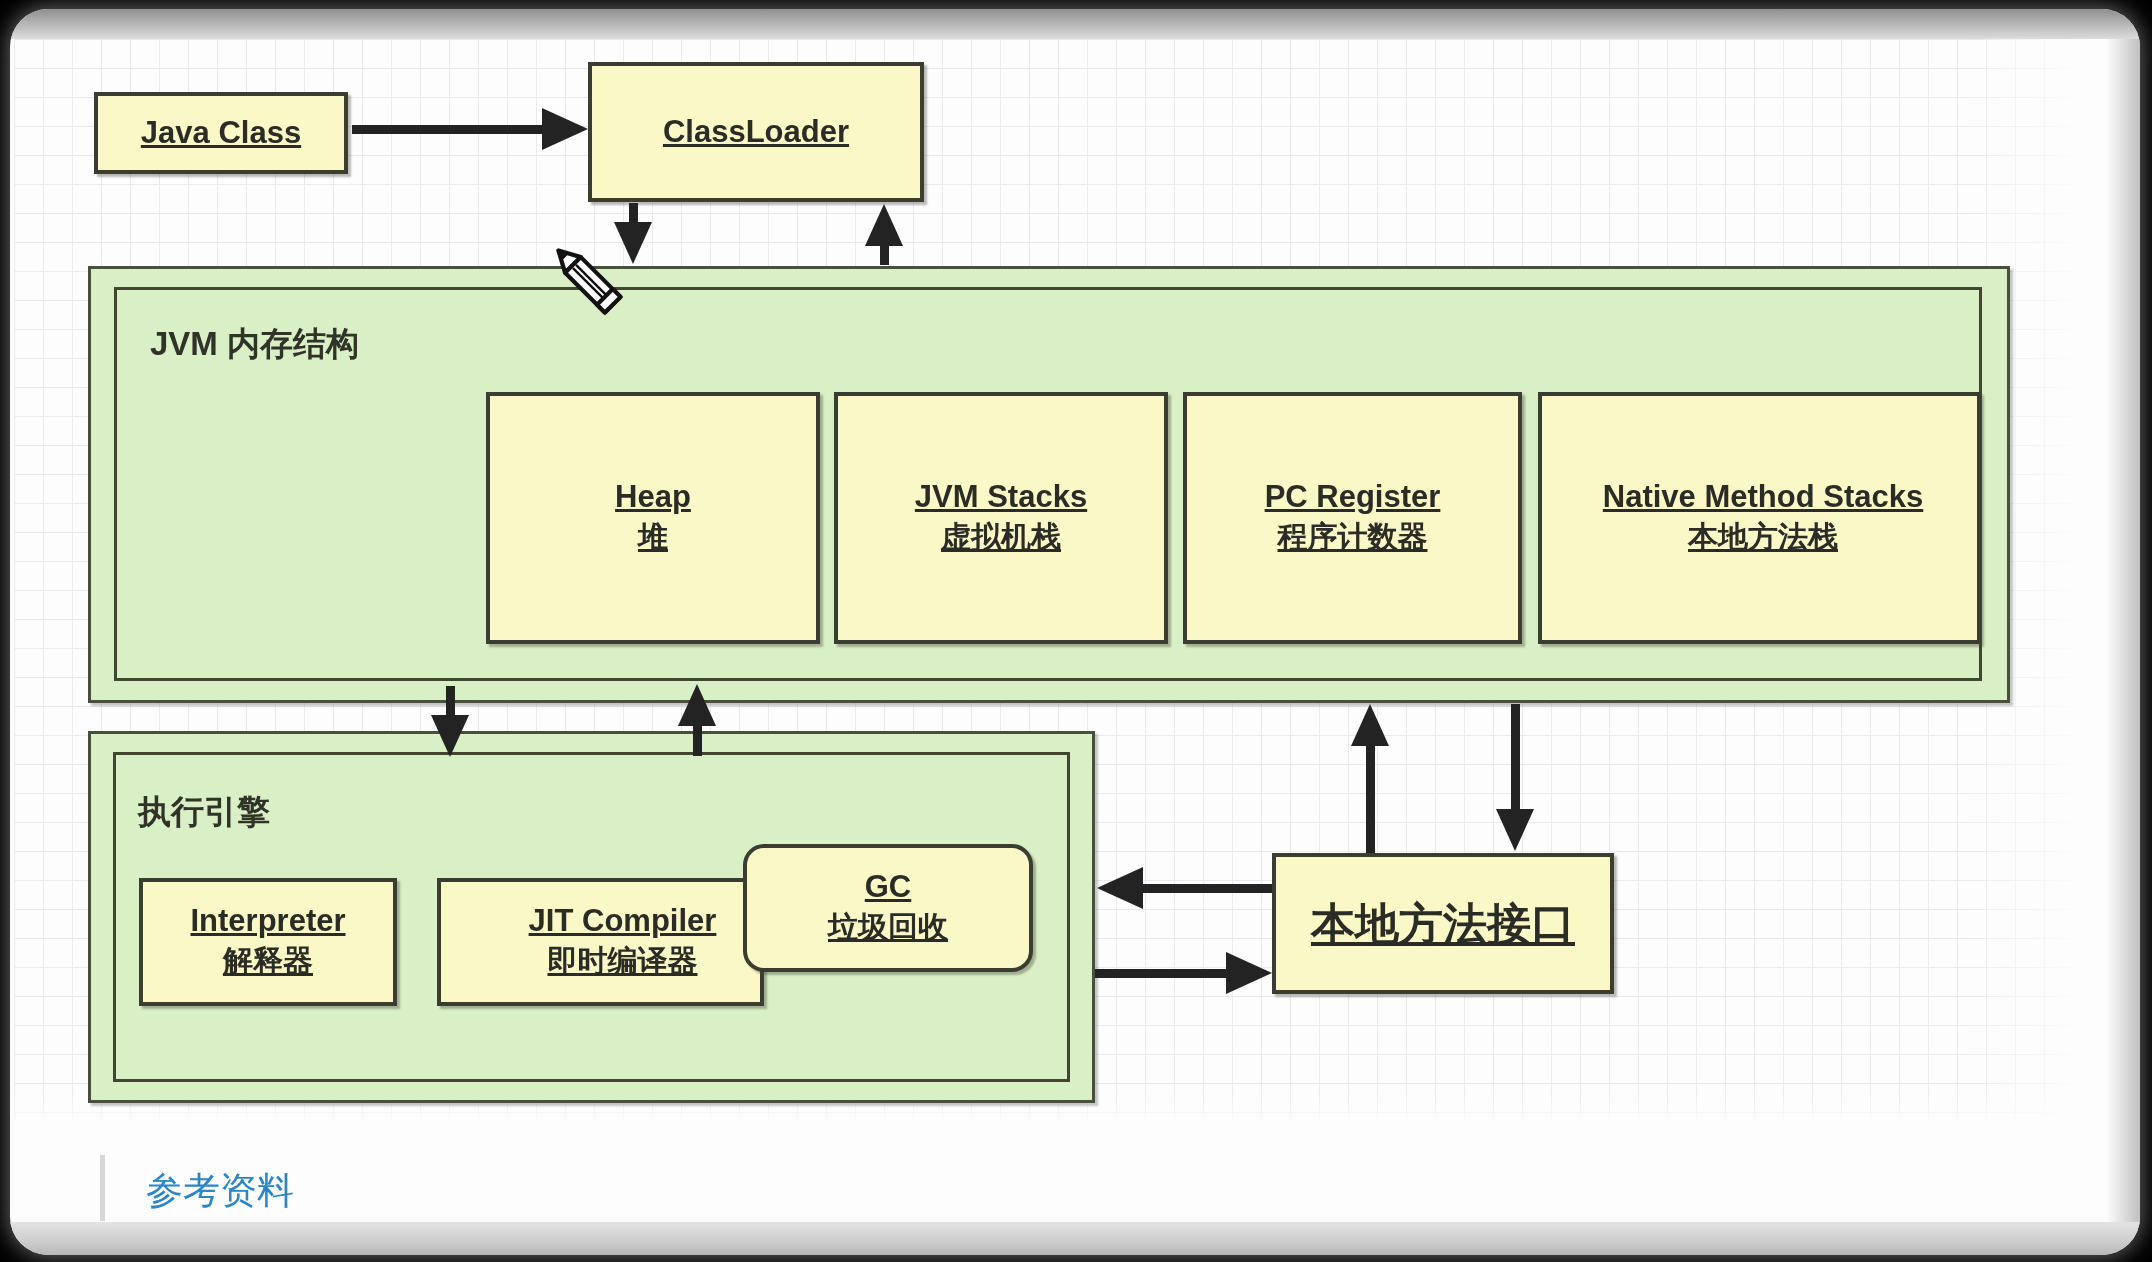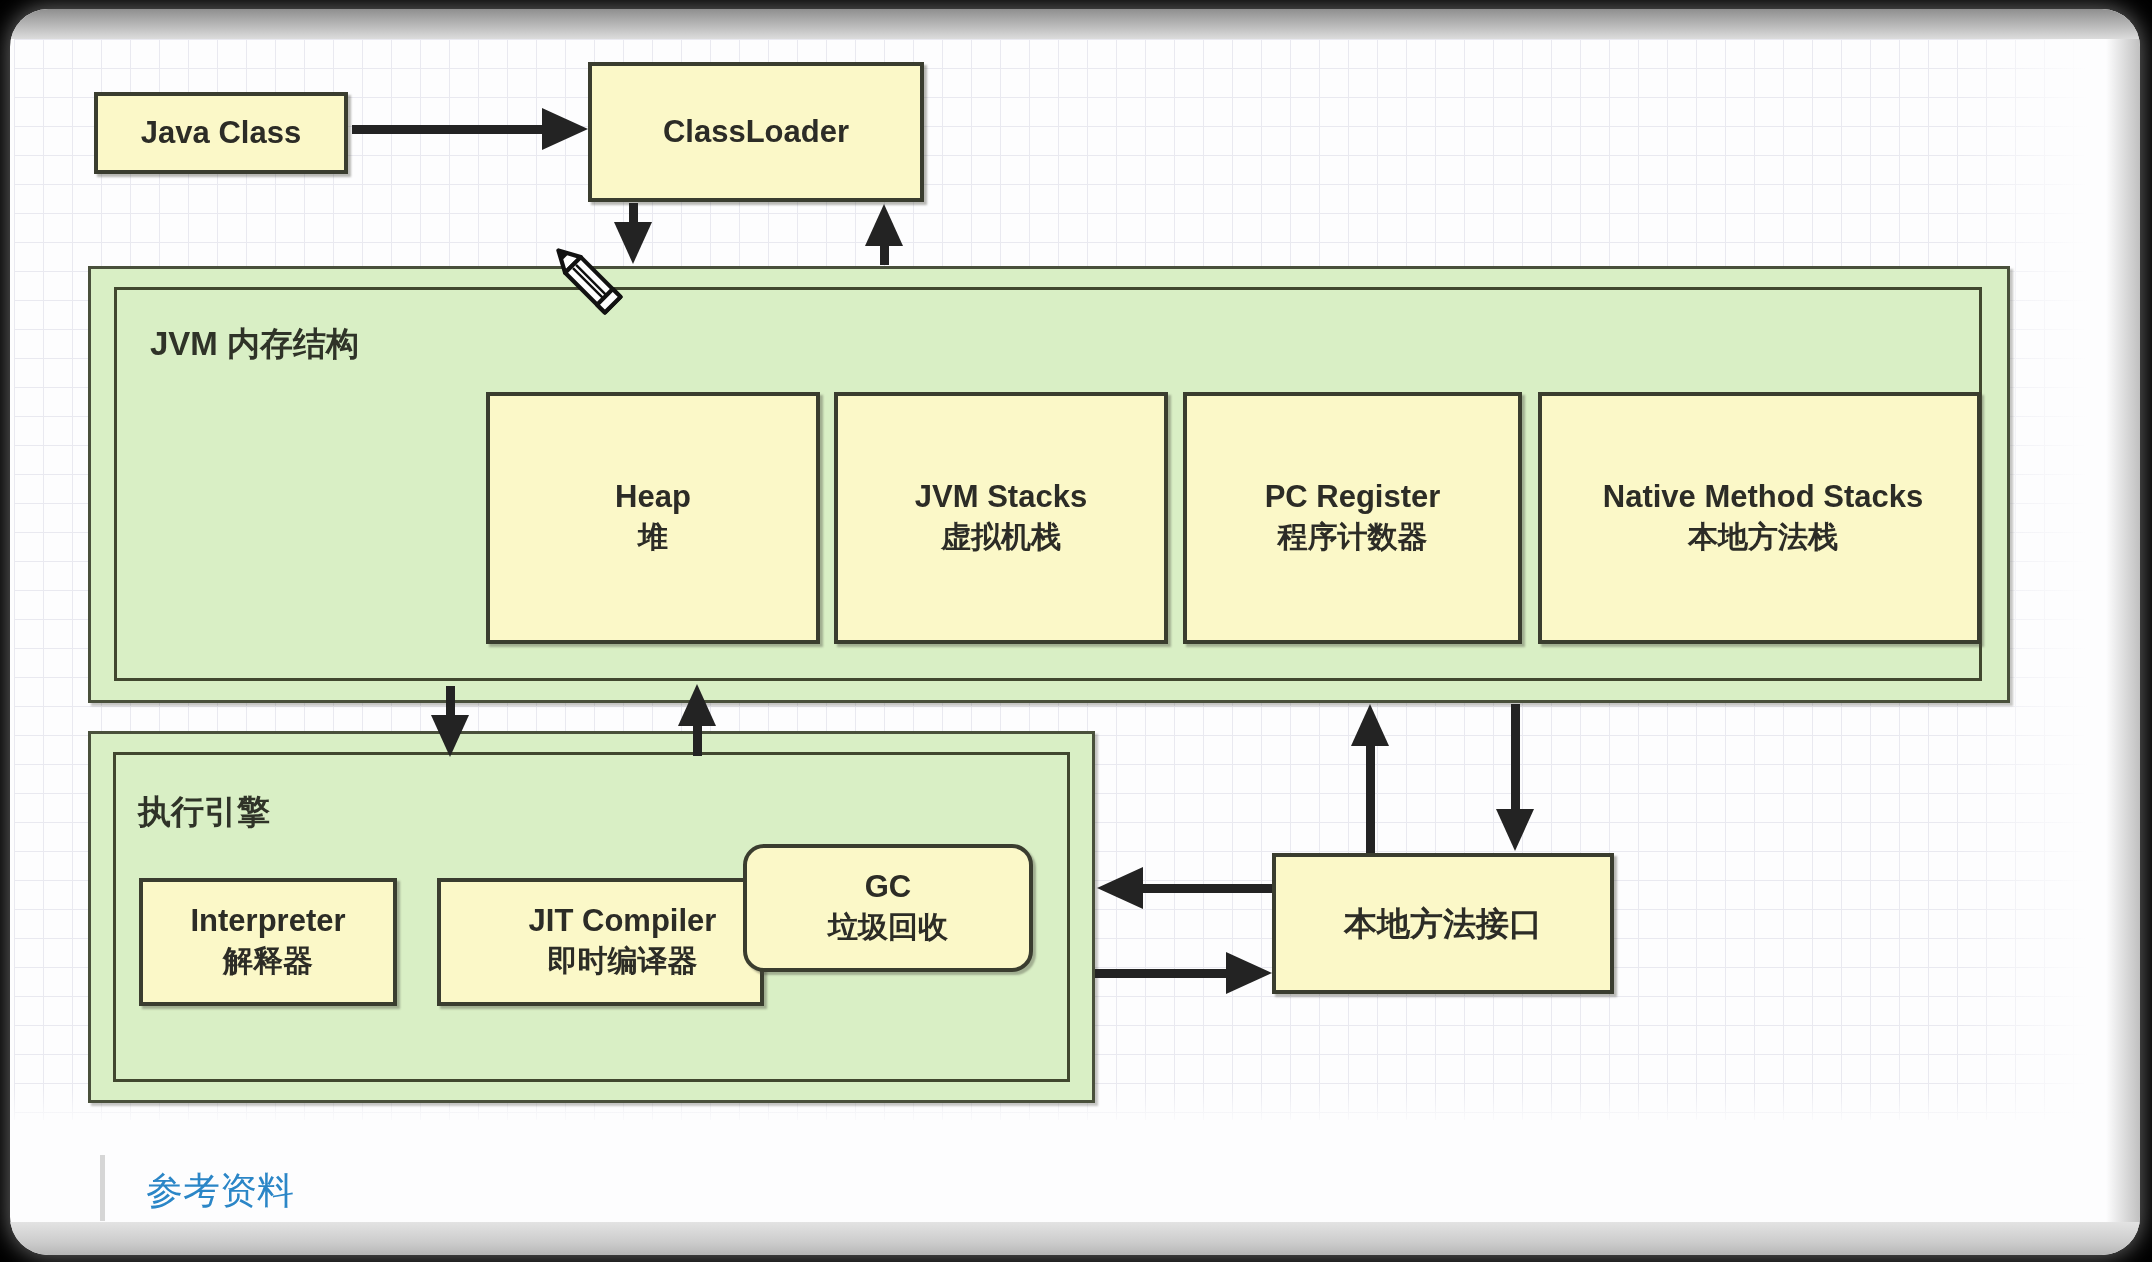--- a/index.html
+++ b/index.html
@@ -21,21 +21,21 @@
       linear-gradient(to right, #e9e9f0 1px, transparent 1px),
       linear-gradient(to bottom, #e9e9f0 1px, transparent 1px);
     background-size:29px 29px;}
   .grid-fade-right{position:absolute;left:1960px;top:39px;width:150px;height:1081px;z-index:1;
     background:linear-gradient(90deg,rgba(253,253,254,0),#fdfdfe 85%);}
   .grid-fade-bottom{position:absolute;left:14px;top:1090px;width:2096px;height:40px;z-index:1;
     background:linear-gradient(180deg,rgba(253,253,254,0),#fdfdfe 90%);}
   
   .node{position:absolute;display:flex;flex-direction:column;align-items:center;justify-content:center;
     background:var(--box_yellow,#fbf8c8);border:4px solid var(--border_dark,#3a3d2f);
-    box-shadow:3px 3px 2px rgba(70,70,60,0.38);z-index:6;color:#2c2c26;font-weight:700;text-align:center;}
+    box-shadow:3px 3px 2px rgba(70,70,60,0.38);z-index:6;color:#2c2c26;font-weight:700;text-align:center;text-decoration:underline;}
   .node .en{font-size:31px;line-height:1.25;}
   .node .zh{font-size:30px;line-height:1.35;}
   .group{position:absolute;background:var(--box_green,#d9efc5);border:3px solid #49503b;
     box-shadow:3px 3px 2px rgba(70,70,60,0.3);z-index:2;}
   .group-inner{position:absolute;border:3px solid #41472f;z-index:3;}
   .group-title{position:absolute;z-index:5;font-size:33px;font-weight:700;color:#2f3328;}
   
   .shaft{position:absolute;background:var(--arrow,#232323);z-index:7;}
   .head{position:absolute;width:0;height:0;z-index:7;}
   .head.right{border-top:21px solid transparent;border-bottom:21px solid transparent;border-left:46px solid var(--arrow,#232323);}
@@ -111,21 +111,21 @@
       <div class="node" style="left:437px;top:878px;width:275px;height:120px;padding-left:44px;">
         <div class="en">JIT Compiler</div>
         <div class="zh">即时编译器</div>
       </div>
       <div class="node" style="left:743px;top:844px;width:282px;height:120px;border-radius:21px;">
         <div class="en">GC</div>
         <div class="zh">垃圾回收</div>
       </div>
 
       <div class="node" style="left:1272px;top:853px;width:334px;height:133px;">
-        <div class="en" style="font-size:33px;">本地方法接口</div>
+        <div class="en" style="font-size:44px;">本地方法接口</div>
       </div>
 
       <div class="head up" style="left:1351px;top:704px;"></div>
       <div class="shaft" style="left:1366px;top:744px;width:9px;height:109px;"></div>
       <div class="shaft" style="left:1511px;top:704px;width:9px;height:108px;"></div>
       <div class="head down" style="left:1496px;top:809px;"></div>
 
       <div class="head left" style="left:1097px;top:867px;"></div>
       <div class="shaft" style="left:1140px;top:884px;width:132px;height:9px;"></div>
       <div class="shaft" style="left:1095px;top:969px;width:135px;height:9px;"></div>

